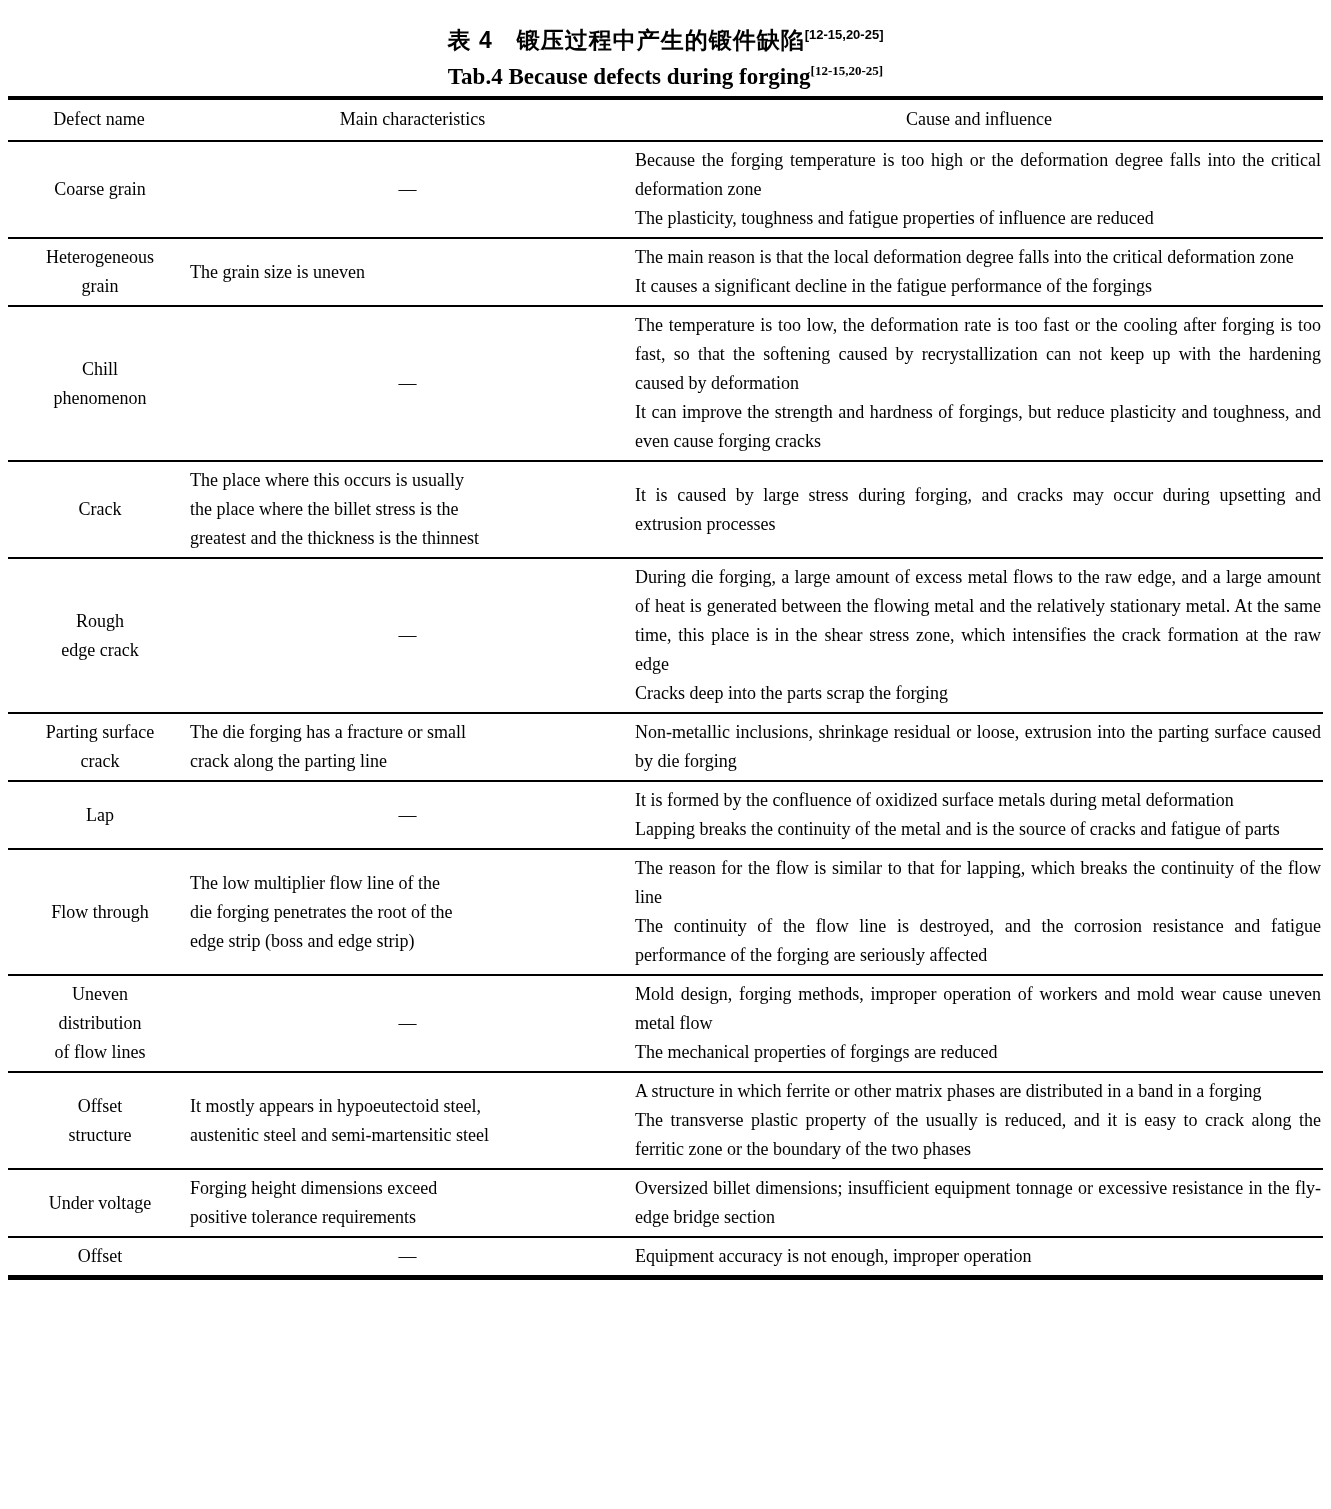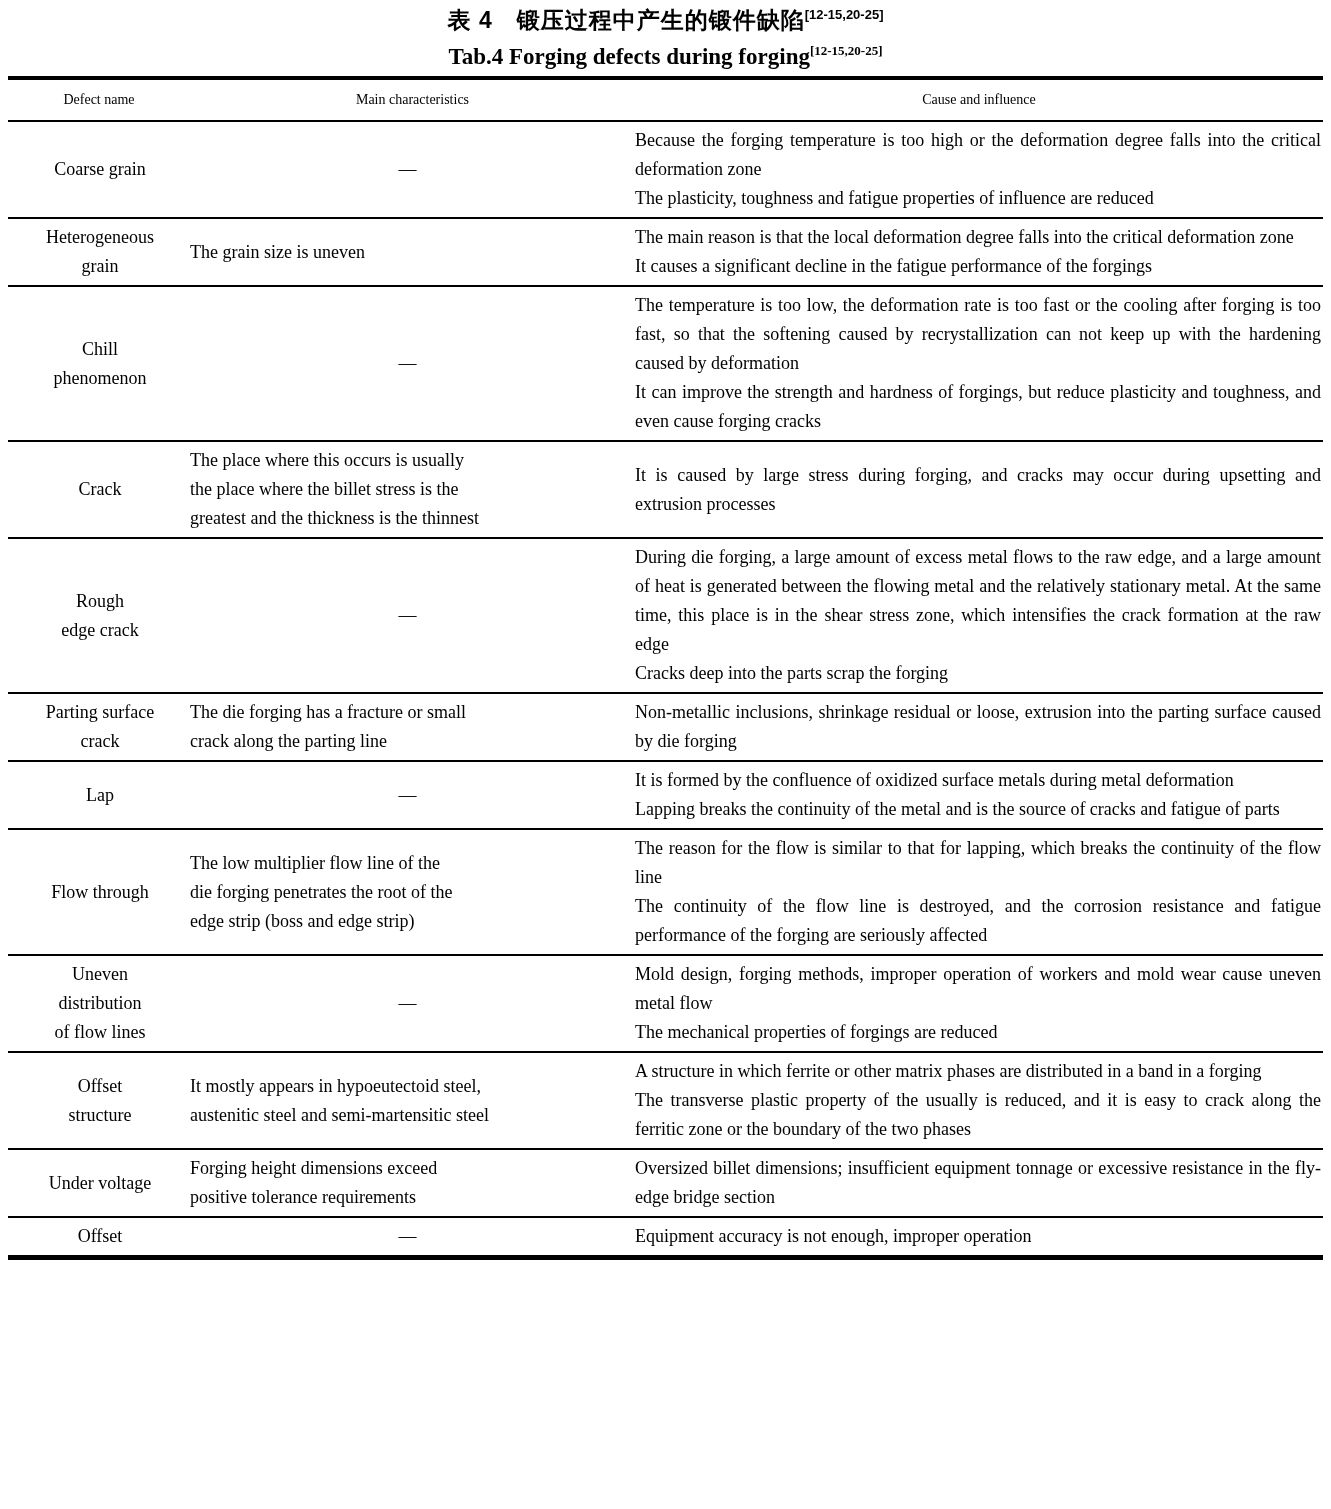--- a/index.html
+++ b/index.html
@@ -7,21 +7,21 @@
     padding: 0;
     background: #ffffff;
     color: #000000;
     font-family: "Liberation Serif", serif;
   }
   body {
     width: 1331px;
   }
   .titles {
     text-align: center;
-    padding-top: 0;
+    padding-top: 20px;
   }
   .title-zh {
     font-family: "Liberation Sans", sans-serif;
     font-weight: bold;
     font-size: 23px;
     line-height: 30px;
     letter-spacing: 1px;
   }
   .title-en {
     font-family: "Liberation Serif", serif;
@@ -40,21 +40,21 @@
     width: 1315px;
     margin: 5px 8px 0 8px;
     border-top: 4px solid #000;
     border-bottom: 5px solid #000;
   }
   col.col-name   { width: 182px; }
   col.col-char   { width: 445px; }
   col.col-cause  { width: 688px; }
   th {
     font-weight: normal;
-    font-size: 14px;
+    font-size: 18px;
     line-height: 29px;
     padding: 5px 0 6px 0;
     text-align: center;
     border-bottom: 2px solid #000;
   }
   tbody tr {
     border-top: 2px solid #000;
   }
   td {
     font-size: 18px;
@@ -84,21 +84,21 @@
   }
   td.c3 .para {
     text-align: justify;
   }
 </style>
 </head>
 <body>
 
 <div class="titles">
   <div class="title-zh"><span>表 4　锻压过程中产生的锻件缺陷</span><sup>[12-15,20-25]</sup></div>
-  <div class="title-en"><span>Tab.4 Forging defects during forging</span><sup>[12-15,20-25]</sup></div>
+  <div class="title-en"><span>Tab.4 Because defects during forging</span><sup>[12-15,20-25]</sup></div>
 </div>
 
 <table class="defects">
   <colgroup>
     <col class="col-name">
     <col class="col-char">
     <col class="col-cause">
   </colgroup>
   <thead>
     <tr>

